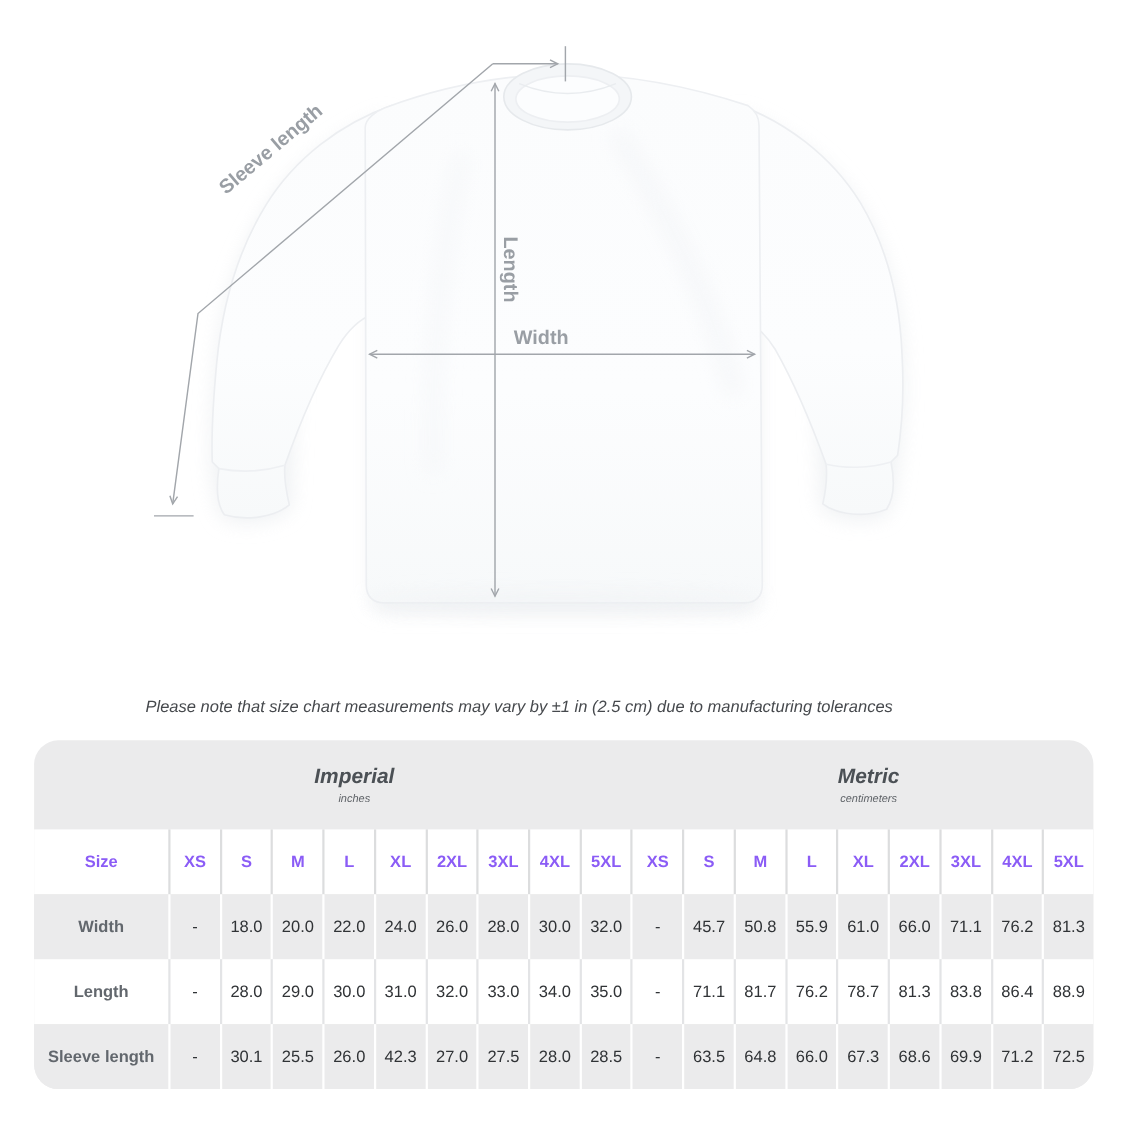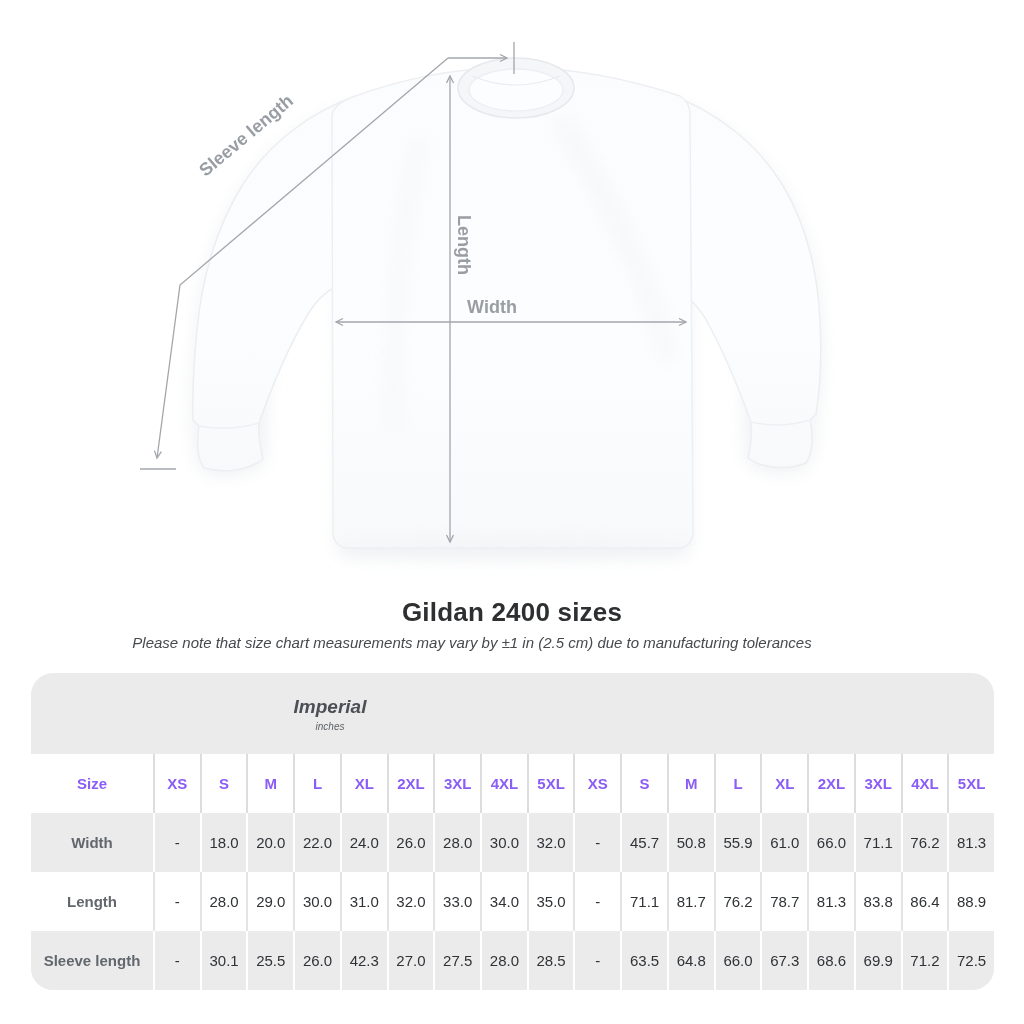--- a/index.html
+++ b/index.html
@@ -141,28 +141,31 @@
       </g>
 
       <g font-family="Liberation Sans, sans-serif" font-size="18" font-weight="bold" fill="#999ea4">
         <text x="250" y="140" text-anchor="middle" transform="rotate(-40 250 140)">Sleeve length</text>
         <text x="458" y="245" text-anchor="middle" transform="rotate(90 458 245)">Length</text>
         <text x="492" y="313" text-anchor="middle">Width</text>
       </g>
     </svg>
   </div>
 
-  <div class="page-title">Gildan 2400 sizes</div>
   <div class="page-subtitle">Please note that size chart measurements may vary by ±1 in (2.5 cm) due to manufacturing tolerances</div>
 
   <div class="size-table">
     <div class="sys-header">
       <div class="sys-block imperial">
         <div class="sys-name">Imperial</div>
         <div class="sys-unit">inches</div>
+      </div>
+      <div class="sys-block metric">
+        <div class="sys-name">Metric</div>
+        <div class="sys-unit">centimeters</div>
       </div>
     </div>
     <div>
         <div class="grid-row size-row">
           <div class="cell head">Size</div>
           <div class="cell sep head">XS</div>
           <div class="cell sep head">S</div>
           <div class="cell sep head">M</div>
           <div class="cell sep head">L</div>
           <div class="cell sep head">XL</div>

